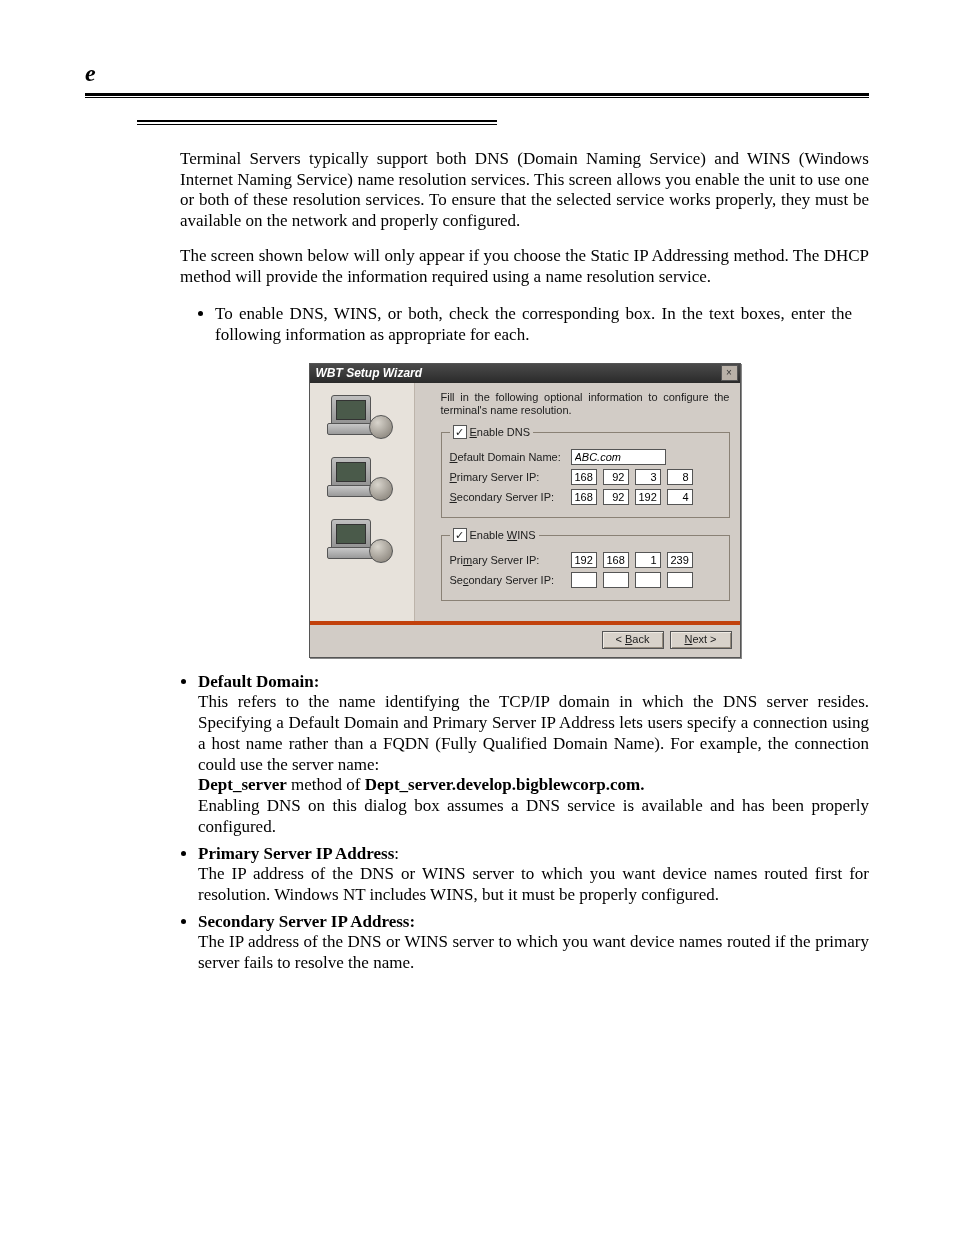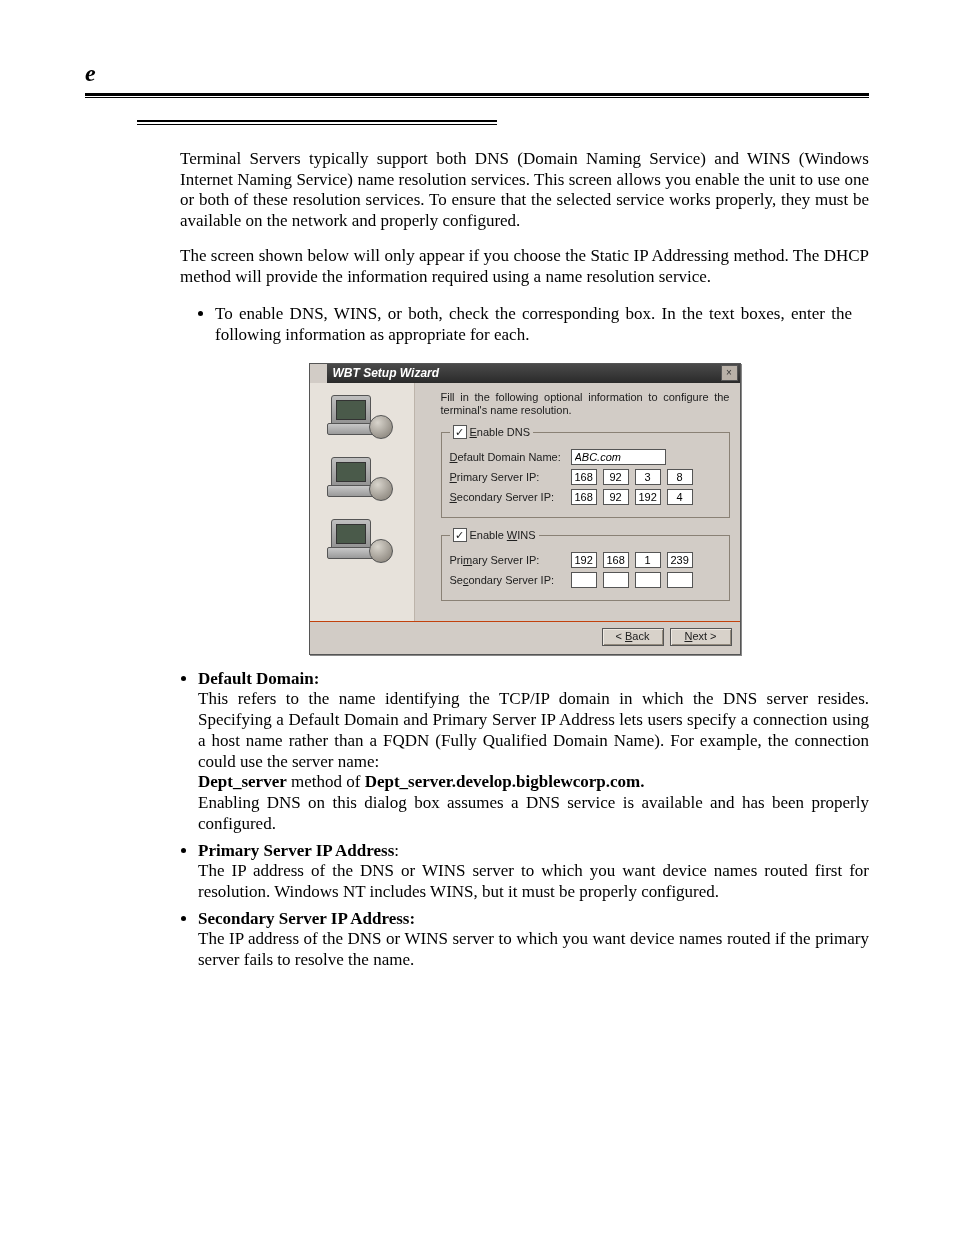--- a/index.html
+++ b/index.html
@@ -68,21 +68,20 @@
     display: flex;
     align-items: center;
     justify-content: space-between;
     background: linear-gradient(#4a4a4a, #2a2a2a);
     color: #fff;
     padding: 1px 2px 1px 6px;
     font-weight: bold;
     font-style: italic;
     font-size: 12px;
     height: 17px;
-    margin-left: 17px;
   }
   .closebox {
     width: 15px; height: 14px;
     background: #b9b1a8;
     border: 1px solid #555;
     color: #333;
     display: flex; align-items: center; justify-content: center;
     font-style: normal; font-weight: normal; font-size: 10px;
     line-height: 1;
   }
@@ -151,25 +150,25 @@
   .txt {
     border: 1px solid #555;
     background:#fff;
     height: 16px;
     padding: 0 3px;
     font-size: 11px;
     font-family: Tahoma, Arial, sans-serif;
     box-sizing: border-box;
   }
   .txt.wide { width: 95px; font-style: italic; }
-  .oct { width: 26px; text-align:center; }
+  .oct { width: 26px; text-align:right; }
   .btnbar {
     display:flex; justify-content:flex-end; gap:6px;
     padding: 6px 8px 8px 0;
-    border-top: 1px solid #c2410c;
+    border-top: 4px solid #c2410c;
     background:#d2ccc6;
   }
   .btn {
     border: 1px solid #555;
     background: #d8d2ca;
     padding: 1px 0;
     width: 60px;
     text-align:center;
     font-size: 11px;
     box-shadow: inset 1px 1px 0 #efeae3, inset -1px -1px 0 #938a7d;

